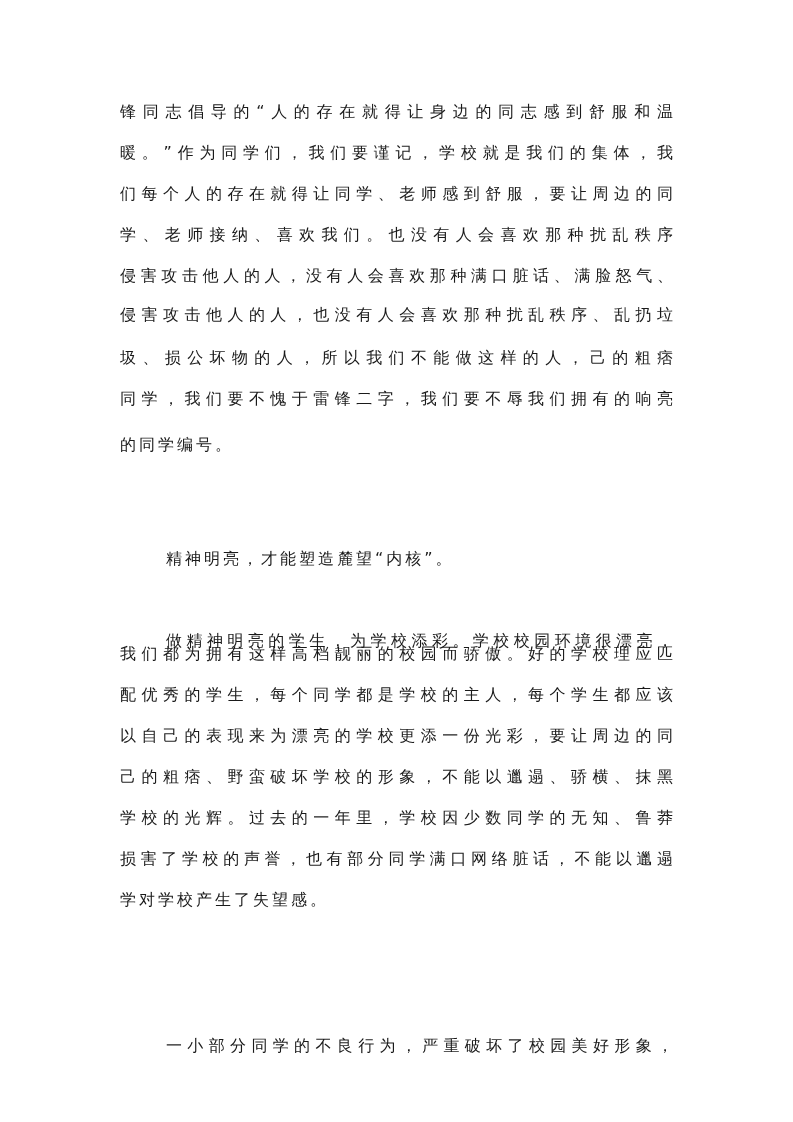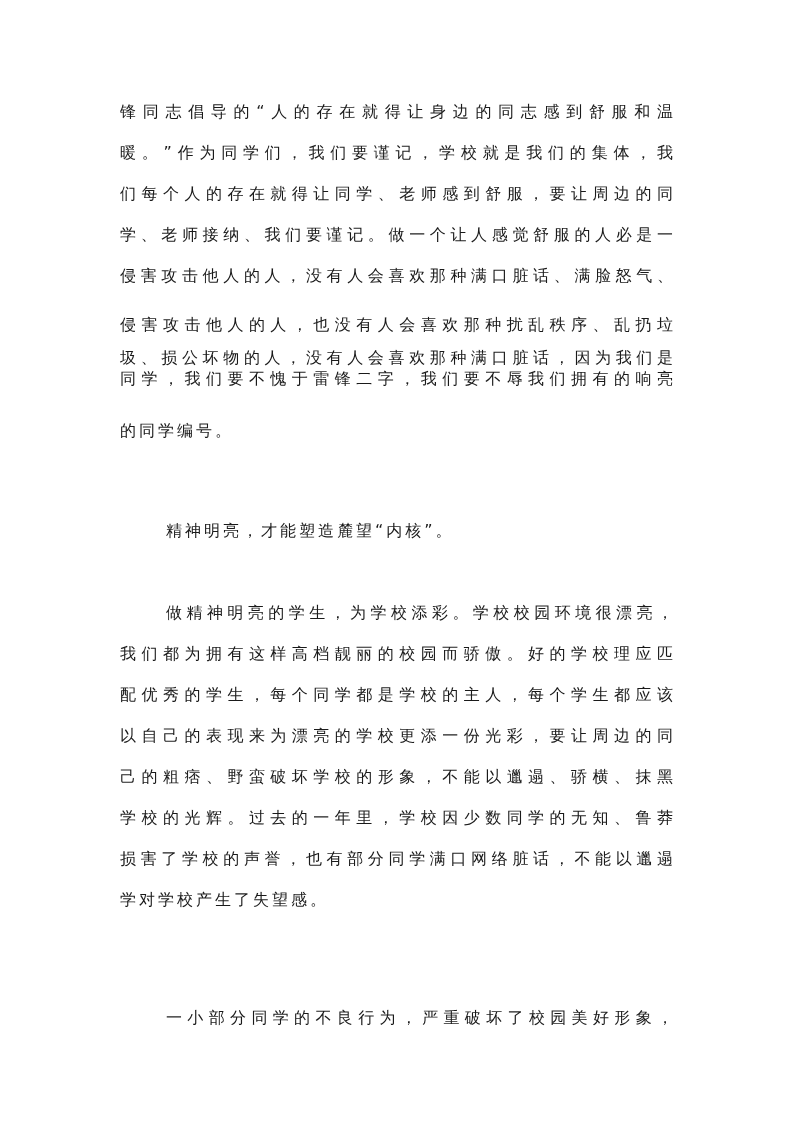--- a/index.html
+++ b/index.html
@@ -32,37 +32,38 @@
       letter-spacing: 3px;
       text-align: justify;
       text-align-last: justify;
     }
     .line.last {
       text-align-last: left;
     }
     .line.indent {
       padding-left: 46px;
       width: 510px;
+      margin-top: 28px;
     }
   </style>
 </head>
 <body>
 
 <div class="page">
 
   <div>
     <div class="line" style="top:97px">锋同志倡导的“人的存在就得让身边的同志感到舒服和温</div>
     <div class="line" style="top:138px">暖。”作为同学们，我们要谨记，学校就是我们的集体，我</div>
     <div class="line" style="top:179px">们每个人的存在就得让同学、老师感到舒服，要让周边的同</div>
-    <div class="line" style="top:220px">学、老师接纳、我们要谨记。做一个让人感觉舒服的人必是一</div>
+    <div class="line" style="top:220px">学、老师接纳、喜欢我们。也没有人会喜欢那种扰乱秩序</div>
     <div class="line" style="top:261px">侵害攻击他人的人，没有人会喜欢那种满口脏话、满脸怒气、</div>
-    <div class="line" style="top:310px">侵害攻击他人的人，也没有人会喜欢那种扰乱秩序、乱扔垃</div>
-    <div class="line" style="top:343px">圾、损公坏物的人，没有人会喜欢那种满口脏话，因为我们是</div>
-    <div class="line" style="top:364px">同学，我们要不愧于雷锋二字，我们要不辱我们拥有的响亮</div>
-    <div class="line last" style="top:416px">的同学编号。</div>
+    <div class="line" style="top:300px">侵害攻击他人的人，也没有人会喜欢那种扰乱秩序、乱扔垃</div>
+    <div class="line" style="top:343px">圾、损公坏物的人，所以我们不能做这样的人，己的粗痞</div>
+    <div class="line" style="top:384px">同学，我们要不愧于雷锋二字，我们要不辱我们拥有的响亮</div>
+    <div class="line last" style="top:430px">的同学编号。</div>
   </div>
 
   <div>
     <div class="line indent last" style="top:516px">精神明亮，才能塑造麓望“内核”。</div>
   </div>
 
   <div>
     <div class="line indent" style="top:598px">做精神明亮的学生，为学校添彩。学校校园环境很漂亮，</div>
     <div class="line" style="top:639px">我们都为拥有这样高档靓丽的校园而骄傲。好的学校理应匹</div>
     <div class="line" style="top:680px">配优秀的学生，每个同学都是学校的主人，每个学生都应该</div>

